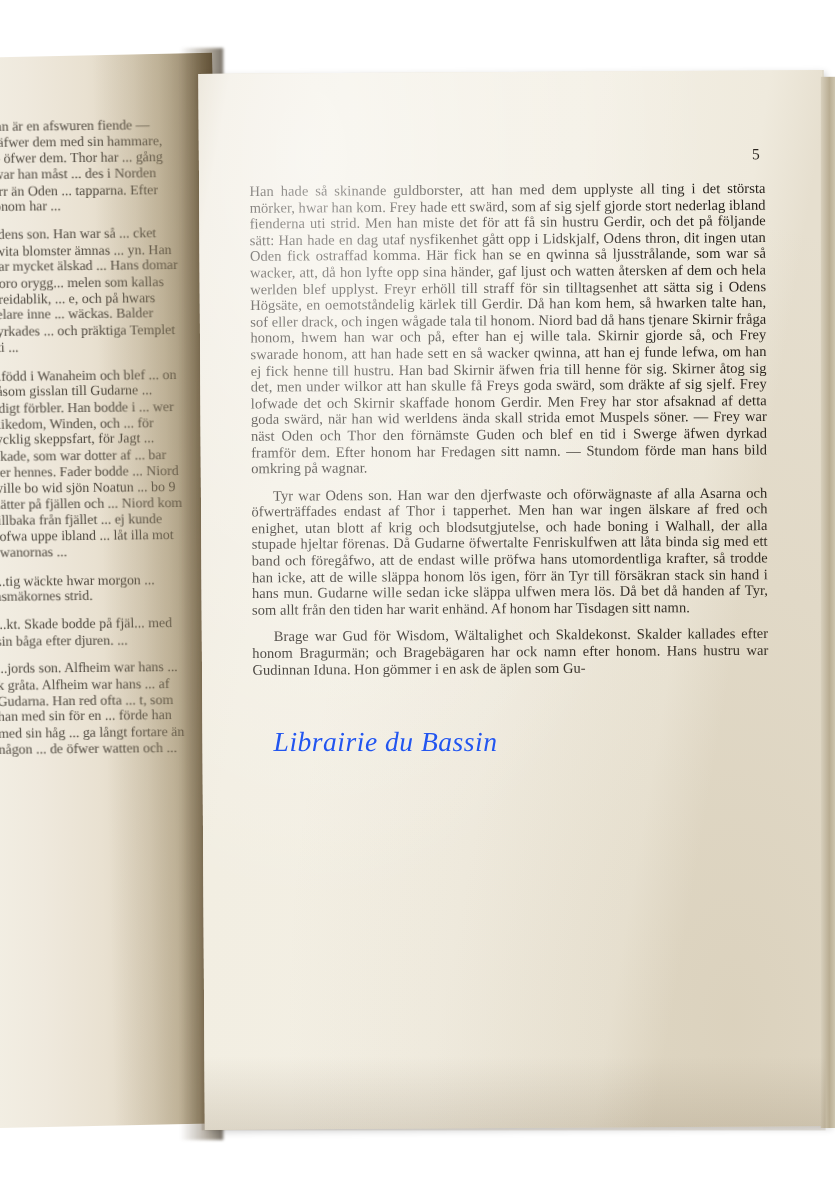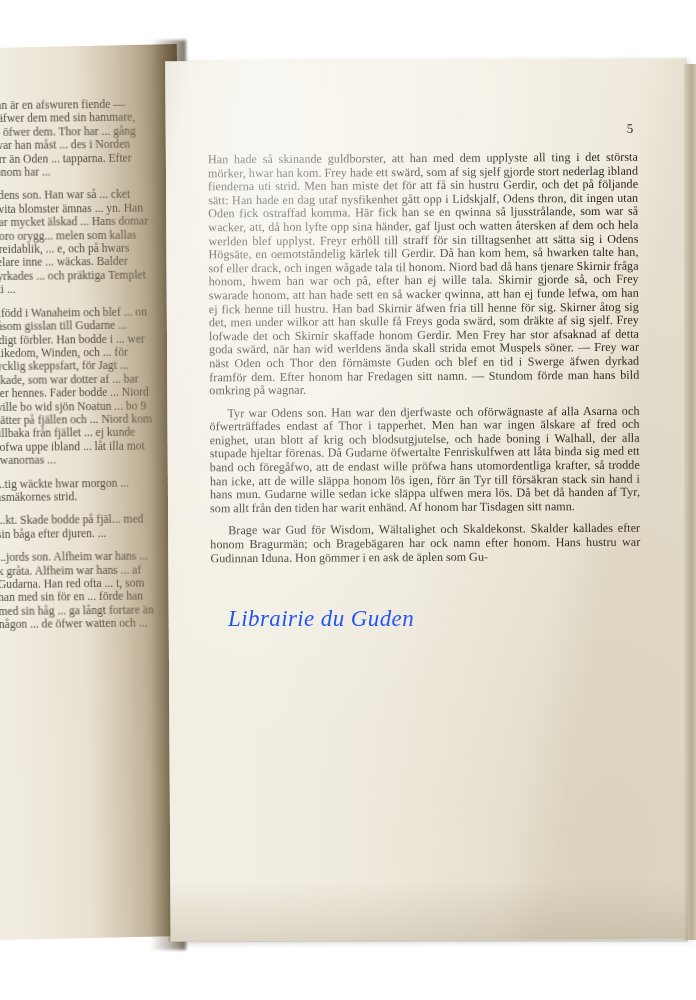--- a/index.html
+++ b/index.html
@@ -181,15 +181,15 @@
       <div class="col">
         <p class="lead">Han hade så skinande guldborster, att han med dem upplyste all ting i det största mörker, hwar han kom. Frey hade ett swärd, som af sig sjelf gjorde stort nederlag ibland fienderna uti strid.  Men han miste det för att få sin hustru Gerdir, och det på följande sätt: Han hade en dag utaf nysfikenhet gått opp i Lidskjalf, Odens thron, dit ingen utan Oden fick ostraffad komma.  Här fick han se en qwinna så ljusstrålande, som war så wacker, att, då hon lyfte opp sina händer, gaf ljust och watten återsken af dem och hela werlden blef upplyst. Freyr erhöll till straff för sin tilltagsenhet att sätta sig i Odens Högsäte, en oemotståndelig kärlek till Gerdir.  Då han kom hem, så hwarken talte han, sof eller drack, och ingen wågade tala til honom.  Niord bad då hans tjenare Skirnir fråga honom, hwem han war och på, efter han ej wille tala.  Skirnir gjorde så, och Frey swarade honom, att han hade sett en så wacker qwinna, att han ej funde lefwa, om han ej fick henne till hustru.  Han bad Skirnir äfwen fria till henne för sig.  Skirner åtog sig det, men under wilkor att han skulle få Freys goda swärd, som dräkte af sig sjelf. Frey lofwade det och Skirnir skaffade honom Gerdir.  Men Frey har stor afsaknad af detta goda swärd, när han wid werldens ända skall strida emot Muspels söner. — Frey war näst Oden och Thor den förnämste Guden och blef en tid i Swerge äfwen dyrkad framför dem. Efter honom har Fredagen sitt namn. — Stundom förde man hans bild omkring på wagnar.</p>
         <p>Tyr war Odens son.  Han war den djerfwaste och oförwägnaste af alla Asarna och öfwerträffades endast af Thor i tapperhet.  Men han war ingen älskare af fred och enighet, utan blott af krig och blodsutgjutelse, och hade boning i Walhall, der alla stupade hjeltar förenas.  Då Gudarne öfwertalte Fenriskulfwen att låta binda sig med ett band och föregåfwo, att de endast wille pröfwa hans utomordentliga krafter, så trodde han icke, att de wille släppa honom lös igen, förr än Tyr till försäkran stack sin hand i hans mun.  Gudarne wille sedan icke släppa ulfwen mera lös.  Då bet då handen af Tyr, som allt från den tiden har warit enhänd.  Af honom har Tisdagen sitt namn.</p>
         <p>Brage war Gud för Wisdom, Wältalighet och Skaldekonst.  Skalder kallades efter honom Bragurmän; och Bragebägaren har ock namn efter honom.  Hans hustru war Gudinnan Iduna.  Hon gömmer i en ask de äplen som Gu-</p>
       </div>
     </div>
 
     <div class="fore-edge"></div>
     <div class="corner-shade"></div>
 
-    <div class="watermark">Librairie du Guden</div>
+    <div class="watermark">Librairie du Bassin</div>
   </div>
 </div>
 
 </body></html>

